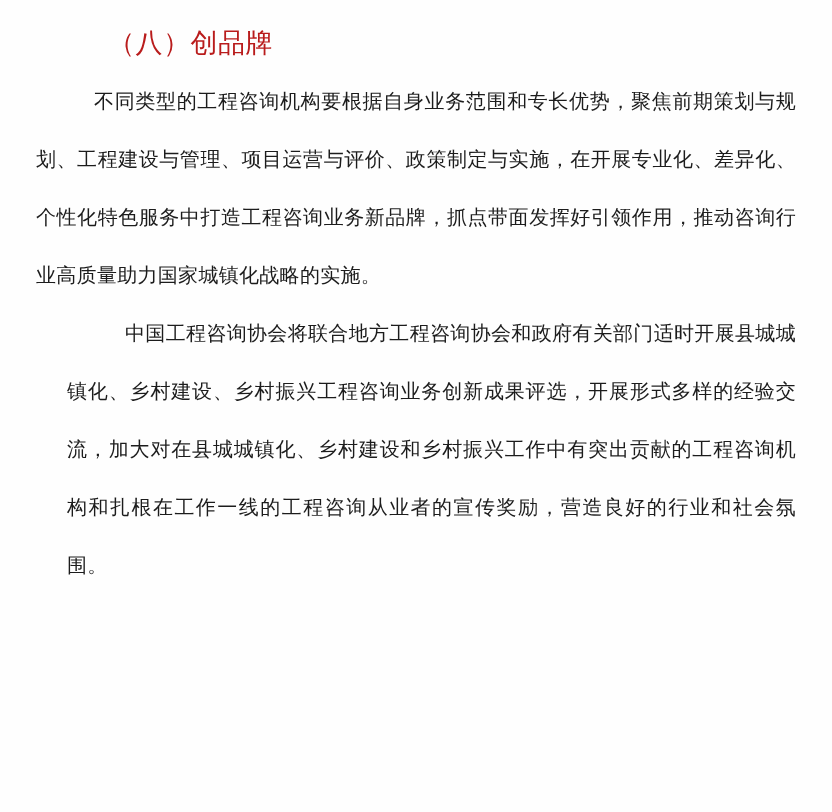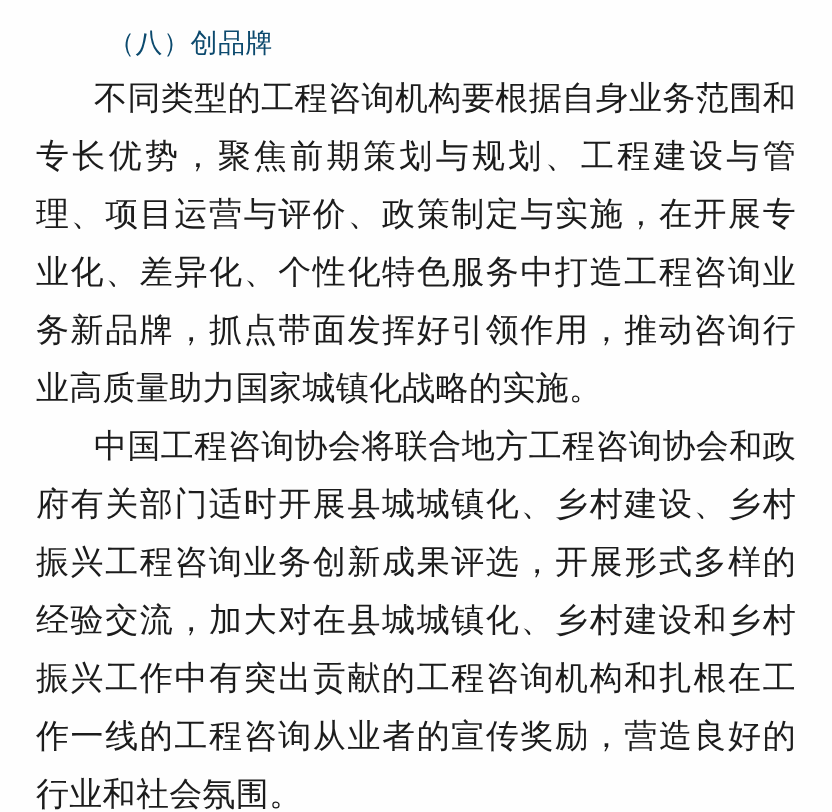--- a/index.html
+++ b/index.html
@@ -24,37 +24,38 @@
   }
   .doc-body {
     width: 100%;
   }
   .heading {
     font-size: 27px;
     line-height: 58px;
     letter-spacing: 0.5px;
     text-indent: 72px;
     font-weight: 500;
-    color: #0c4a6e;
+    color: #b91c1c;
     margin: 0;
     font-family: "DejaVu Serif", "Liberation Serif", serif;
   }
   .para {
-    font-size: 33px;
+    font-size: 20px;
     line-height: 58px;
     letter-spacing: 0.3px;
     text-indent: 58px;
     margin: 0;
     text-align: justify;
     text-justify: inter-ideograph;
     color: #1c1c1c;
-    font-family: Liberation Mono, monospace;
+    font-family: Liberation Sans, sans-serif;
   }
   .para.last-para {
     margin-bottom: 0;
+    margin-left: 31px;
   }
   .block + .block {
     margin-top: 0px;
   }
 </style>
 </head>
 <body>
 
 <div class="page">
   <div class="doc-body">

